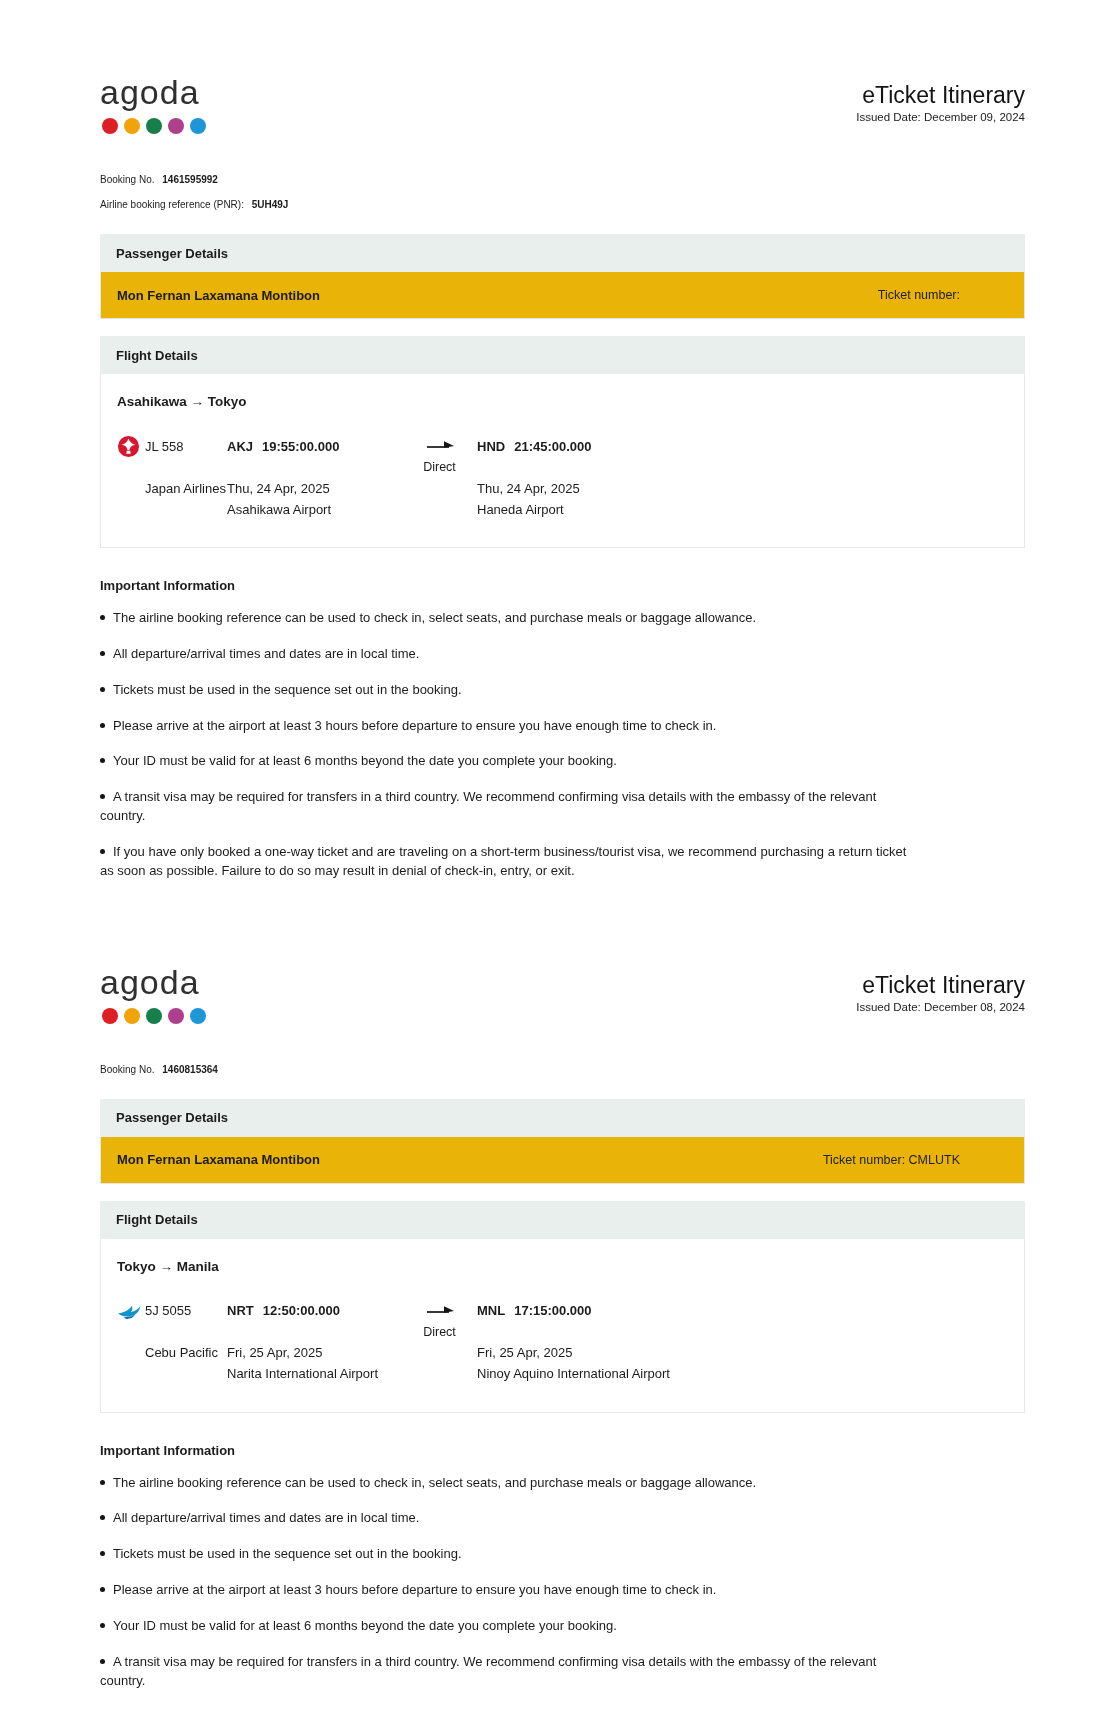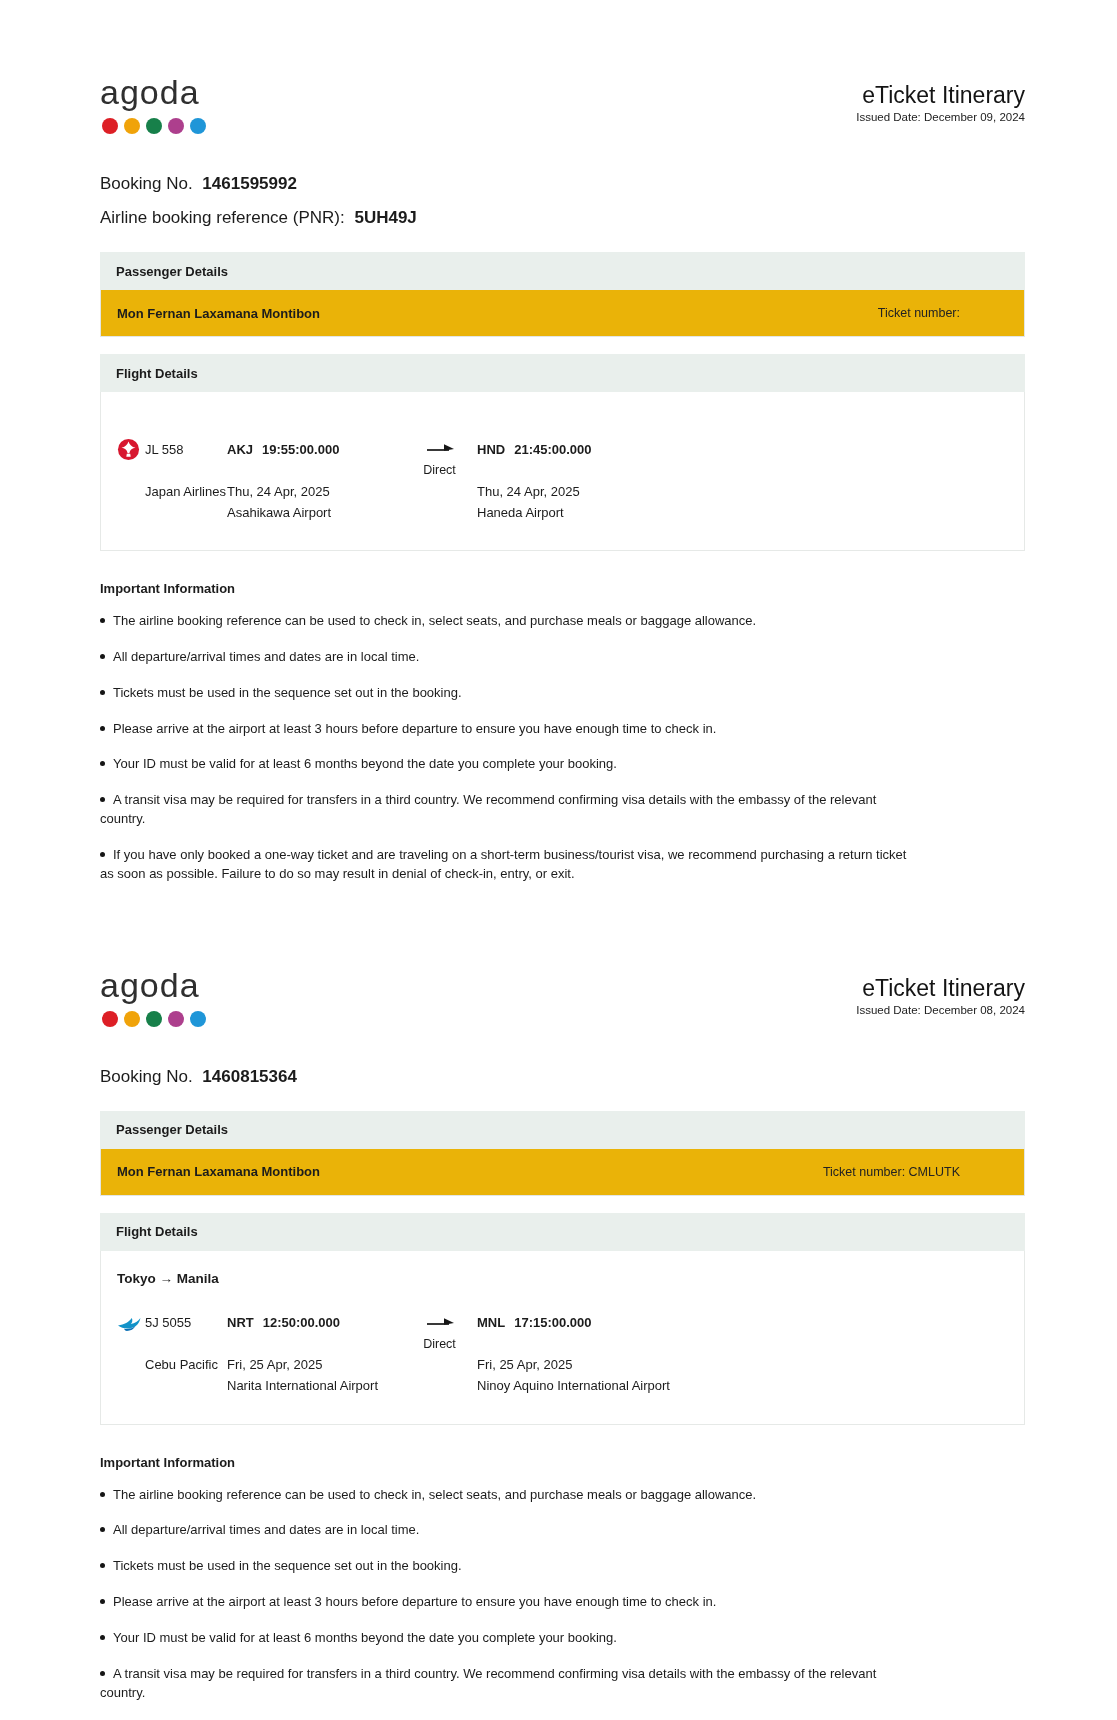--- a/index.html
+++ b/index.html
@@ -12,21 +12,21 @@
   
   .itin-header { display:flex; justify-content:space-between; align-items:flex-start; }
   .brand { display:flex; flex-direction:column; }
   .brand-word { font-size:34px; font-weight:500; color:#2f2f2f; letter-spacing:1px; line-height:1; }
   .brand-dots { display:flex; gap:6px; margin-top:9px; margin-left:2px; }
   .brand-dots span { width:16px; height:16px; border-radius:50%; display:inline-block; }
   .title-block { text-align:right; padding-top:8px; }
   .doc-title { font-size:23px; color:#141414; line-height:1.1; }
   .issued { font-size:11.5px; color:#222; margin-top:3px; }
   
-  .booking-block { margin-top:40px; font-size:17px; }
+  .booking-block { margin-top:40px; font-size:10px; }
   .booking-line { margin-bottom:14px; }
   .booking-line .val { font-weight:700; margin-left:5px; }
   
   .bar {
     background:#e9efec; height:38px; display:flex; align-items:center;
     padding-left:16px; font-size:13px; font-weight:700; color:#1b1b1b; margin-top:10px;
   }
   .bar.first { margin-top:24px; }
   
   .pax-row {
@@ -107,20 +107,21 @@
     <div class="pax-row">
       <span class="pax-name">Mon Fernan Laxamana Montibon</span>
       <span class="ticket">
         <span>Ticket number:</span>
         <span></span>
       </span>
     </div>
 
     <div class="bar" style="margin-top:17px;">Flight Details</div>
     <div class="flight-box">
+      <div class="route">Asahikawa → Tokyo</div>
       <div class="flight-grid">
         <span class="cell c-icon">
           <svg class="logo-svg" width="23" height="23" viewBox="0 0 24 24">
             <circle cx="12" cy="12" r="11" fill="#d7172f"></circle>
             <path fill="#ffffff" d="M12 3.6c-1.1 3.5-3.5 5.7-7.3 6.5 3.3.6 5.6 1.6 6.4 5.9h1.8c.8-4.3 3.1-5.3 6.4-5.9-3.8-.8-6.2-3-7.3-6.5z"></path>
             <path fill="#ffffff" d="M10.2 16.5h3.6l.5 3h-4.6z"></path>
           </svg>
         </span>
         <span class="cell c-fno">JL 558</span>
         <span class="cell c-dep1">

